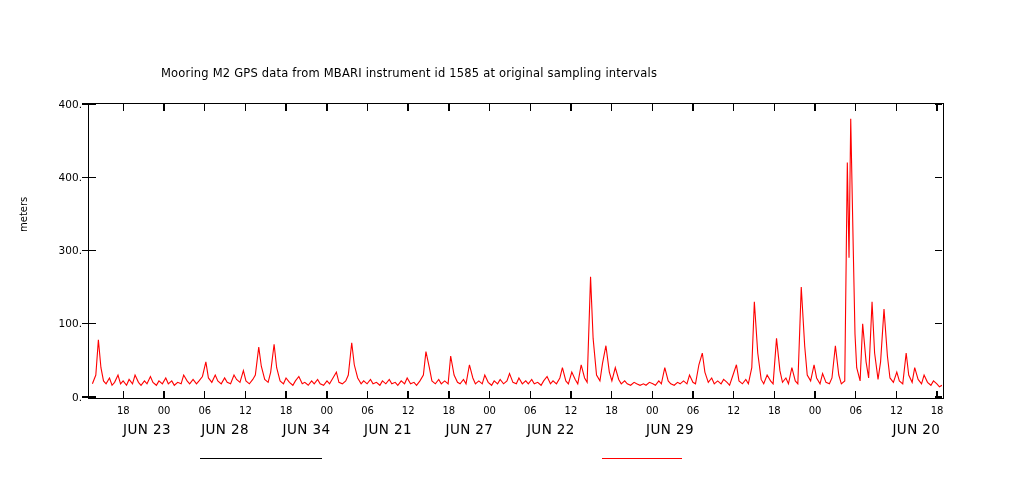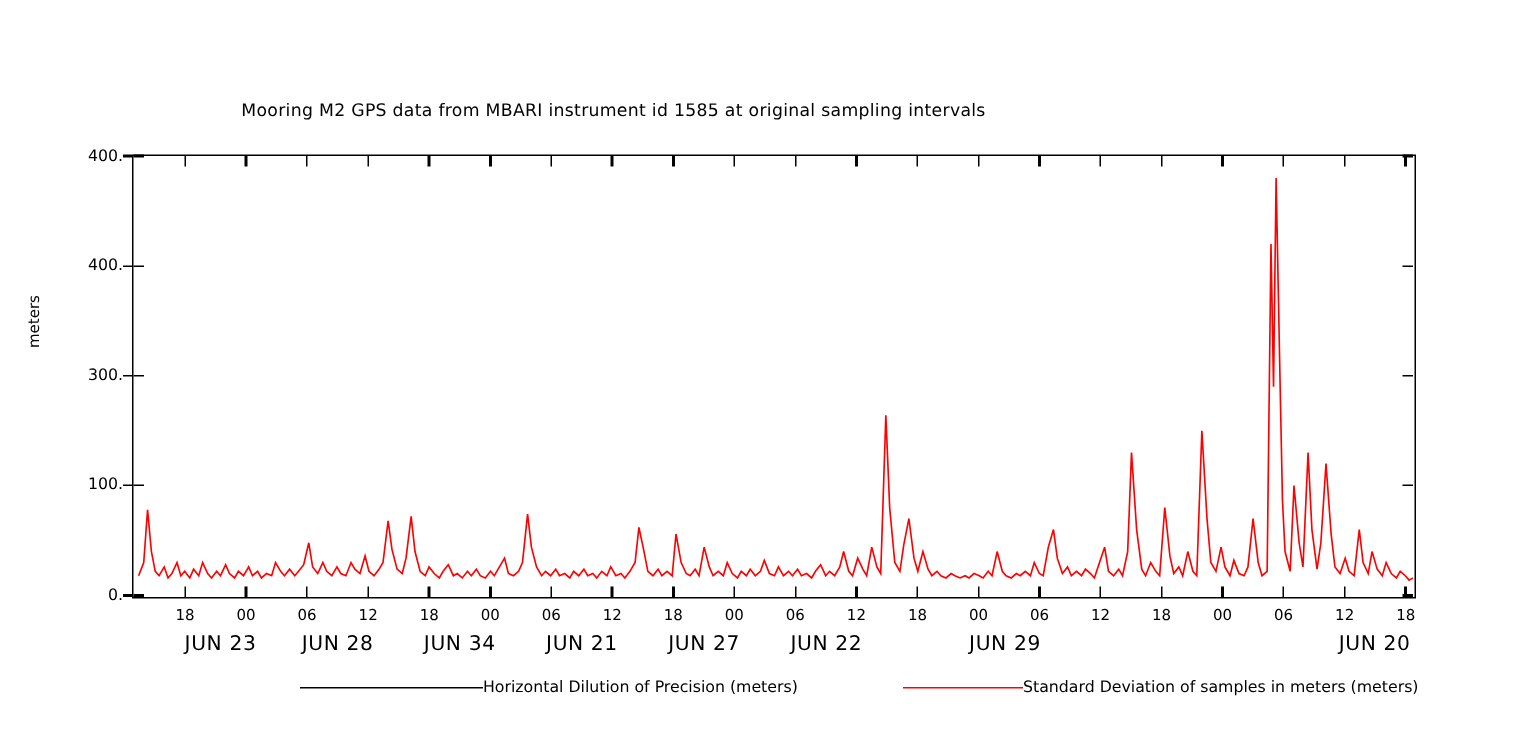--- a/index.html
+++ b/index.html
@@ -229,19 +229,17 @@
     </div>
 
   <div class="plot-frame">
     <svg class="series" id="plot-svg" width="853" height="293" viewBox="0 0 853 293" preserveAspectRatio="none">
         <polyline points="3.41,279.81 6.82,271.02 9.38,235.87 11.94,263.70 14.50,276.88 17.06,279.81 20.47,273.95 23.03,281.28 25.59,278.35 29.00,271.02 31.56,279.81 34.12,276.88 37.53,281.28 40.09,275.42 43.50,279.81 46.06,271.02 49.47,278.35 52.03,281.28 55.45,276.88 58.00,279.81 61.42,272.49 63.97,278.35 67.39,281.28 69.95,276.88 73.36,279.81 76.77,273.95 79.33,279.81 82.74,276.88 85.30,281.28 88.71,278.35 92.12,279.81 94.68,271.02 98.09,276.88 100.65,279.81 104.07,275.42 107.48,279.81 110.04,276.88 113.45,272.49 116.86,257.84 119.42,273.95 122.83,278.35 126.24,271.02 128.80,276.88 132.22,279.81 135.63,273.95 138.19,278.35 141.60,279.81 145.01,271.02 147.57,275.42 150.98,278.35 154.39,266.63 156.95,276.88 160.36,279.81 163.78,275.42 166.34,271.02 169.75,243.19 172.31,262.24 175.72,275.42 179.13,278.35 181.69,268.10 185.10,240.26 187.66,263.70 191.07,276.88 194.48,279.81 197.04,273.95 200.45,278.35 203.87,281.28 206.43,276.88 209.84,272.49 213.25,279.81 215.81,278.35 219.22,281.28 222.63,276.88 225.19,279.81 228.60,275.42 231.16,279.81 234.58,281.28 237.99,276.88 240.55,279.81 243.96,273.95 247.37,268.10 249.93,278.35 253.34,279.81 256.75,276.88 259.31,271.02 262.72,238.80 265.28,260.77 268.69,273.95 272.11,279.81 274.67,276.88 278.08,279.81 281.49,275.42 284.05,279.81 287.46,278.35 290.87,281.28 293.43,276.88 296.84,279.81 300.26,275.42 302.81,279.81 306.23,278.35 308.79,281.28 312.20,276.88 315.61,279.81 318.17,273.95 321.58,279.81 324.99,278.35 327.55,281.28 330.96,276.88 334.38,271.02 336.94,247.59 340.35,263.70 342.91,276.88 346.32,279.81 349.73,275.42 352.29,279.81 355.70,276.88 359.11,279.81 361.67,251.98 365.08,271.02 368.50,278.35 371.06,279.81 374.47,275.42 377.03,279.81 380.44,260.77 383.85,273.95 386.41,279.81 389.82,276.88 393.23,279.81 395.79,271.02 399.20,278.35 402.62,281.28 405.17,276.88 408.59,279.81 411.15,275.42 414.56,279.81 417.97,276.88 420.53,269.56 423.94,278.35 427.35,279.81 429.91,273.95 433.32,279.81 436.74,276.88 439.30,279.81 442.71,275.42 445.27,279.81 448.68,278.35 452.09,281.28 454.65,276.88 458.06,272.49 461.47,279.81 464.03,276.88 467.44,279.81 470.86,273.95 473.42,263.70 476.83,276.88 479.39,279.81 482.80,268.10 486.21,275.42 488.77,279.81 492.18,260.77 495.59,273.95 498.15,278.35 501.56,172.87 504.12,234.40 507.53,271.02 510.95,276.88 513.51,259.31 516.92,241.72 520.33,268.10 522.89,276.88 526.30,263.70 529.71,275.42 532.27,279.81 535.68,276.88 538.24,279.81 541.65,281.28 545.07,278.35 547.63,279.81 551.04,281.28 554.45,279.81 557.01,281.28 560.42,278.35 563.83,279.81 566.39,281.28 569.80,276.88 572.36,279.81 575.78,263.70 579.19,276.88 581.75,279.81 585.16,281.28 588.57,278.35 591.13,279.81 594.54,276.88 597.95,279.81 600.51,271.02 603.92,278.35 606.48,279.81 609.89,260.77 613.31,249.05 615.87,268.10 619.28,278.35 622.69,273.95 625.25,279.81 628.66,276.88 632.07,279.81 634.63,275.42 638.04,278.35 640.60,281.28 644.01,271.02 647.43,260.77 649.99,276.88 653.40,279.81 656.81,275.42 659.37,279.81 662.78,263.70 665.34,197.77 668.75,249.05 672.16,275.42 674.72,279.81 678.13,271.02 681.55,276.88 684.11,279.81 687.52,234.40 690.93,266.63 693.49,278.35 696.90,273.95 699.46,279.81 702.87,263.70 706.28,276.88 708.84,279.81 712.25,183.13 715.67,241.72 718.23,271.02 721.64,276.88 725.05,260.77 727.61,273.95 731.02,279.81 733.58,269.56 736.99,278.35 740.40,279.81 742.96,273.95 746.38,241.72 749.79,271.02 752.35,279.81 755.76,276.88 758.32,58.60 760.02,153.83 761.73,14.65 764.29,146.50 765.99,230.00 767.70,263.70 771.11,276.88 773.67,219.75 777.08,257.84 779.64,273.95 783.05,197.77 785.61,249.05 789.03,275.42 791.58,257.84 795.00,205.10 798.41,251.98 800.97,273.95 804.38,278.35 807.79,268.10 810.35,276.88 813.76,279.81 817.17,249.05 819.73,271.02 823.14,278.35 825.70,263.70 829.12,275.42 832.53,279.81 835.09,271.02 838.50,278.35 841.91,281.28 844.47,276.88 847.88,279.81 850.44,282.75 853.00,281.28" fill="none" stroke="#ff0000" stroke-width="1.1" stroke-linejoin="miter" vector-effect="non-scaling-stroke"></polyline>
       </svg>
   </div>
 
   <div class="legend">
     <div class="legend-line" id="legend-line-1" style="left: 200px; top: 10px; width: 122px; background: rgb(0, 0, 0);"></div>
-    <div class="legend-item" id="legend-label-1" style="left: 322px; top: 4px;">Horizontal Dilution of Precision (meters)</div>
     <div class="legend-line" id="legend-line-2" style="left: 602px; top: 10px; width: 80px; background: rgb(255, 0, 0);"></div>
-    <div class="legend-item" id="legend-label-2" style="left: 682px; top: 4px;">Standard Deviation of samples in meters (meters)</div>
   <div class="legend-line" style="left: 602px; top: 10px; width: 0px; background: rgb(0, 0, 0);"></div>
     </div>
 
 </div>
 
 </body></html>

